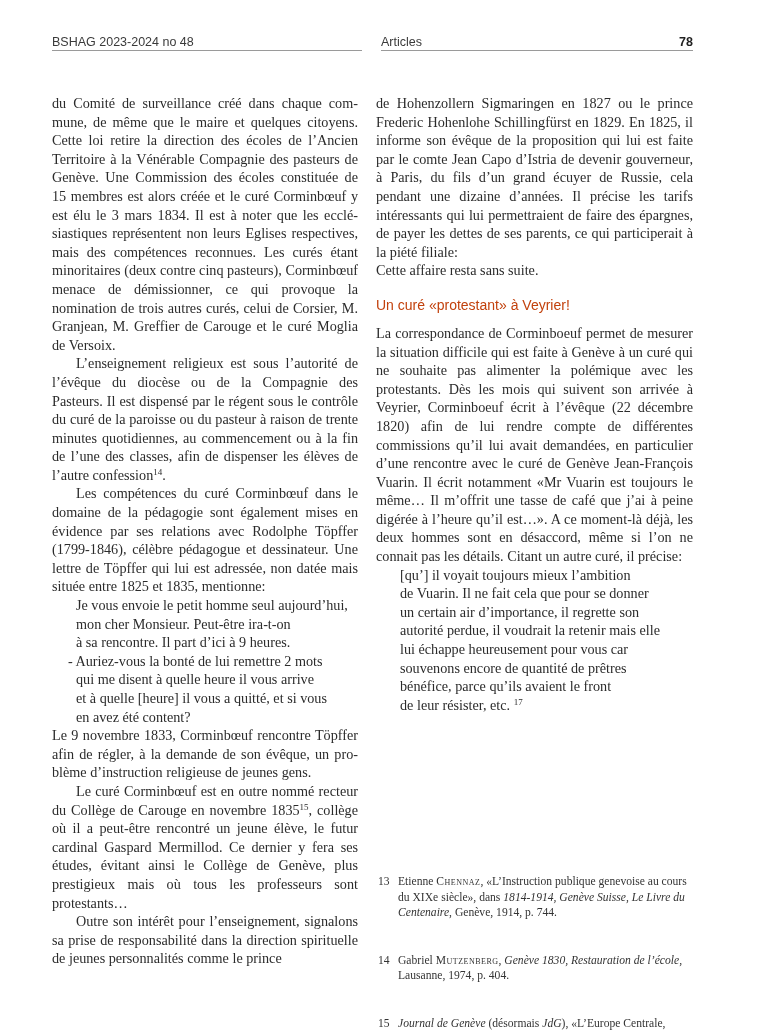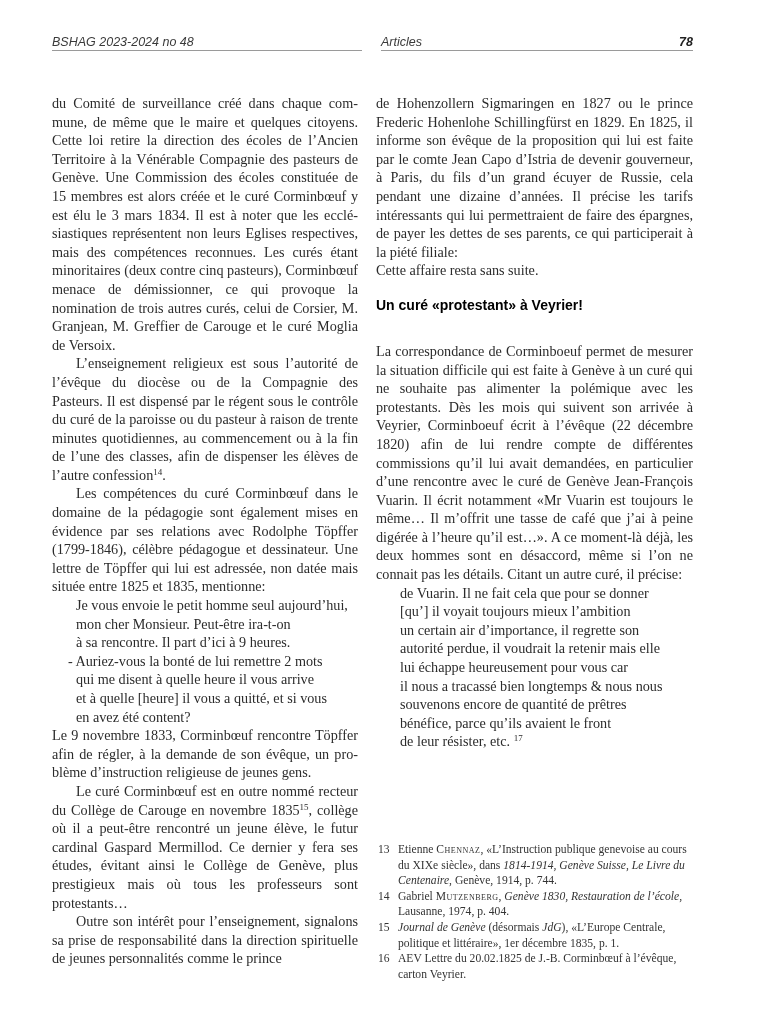--- a/index.html
+++ b/index.html
@@ -6,48 +6,47 @@
     body {
       width: 773px; height: 1030px; position: relative; overflow: hidden;
       color: #2b2b2b;
       font-family: "Liberation Serif", "DejaVu Serif", serif;
     }
     .hdr {
       position: absolute; top: 34px; height: 16px;
       font-family: "Liberation Sans", "DejaVu Sans", sans-serif;
       font-size: 12.5px; color: #3a3a3a; line-height: 16px;
       border-bottom: 1.6px solid #9a9a9a;
-      font-style: italic;
     }
     .hdr-left { left: 52px; width: 310px; }
     .hdr-right { left: 381px; width: 312px; display: flex; justify-content: space-between; }
     .hdr-right .pgnum { font-weight: bold; color: #222; margin-left: 9px; }
 
     .col {
       position: absolute; top: 94px; width: 306px;
       font-size: 14.2px; line-height: 18.6px; text-align: justify;
     }
     .col-left { left: 52px; }
     .col-right { left: 376px; width: 317px; }
     .col p { margin: 0; hyphens: manual; }
     .col p.ind { text-indent: 24px; }
     .quote { margin: 0 0 0 24px; text-align: left; }
     .quote div { white-space: nowrap; }
     .quote .dash { margin-left: -8px; }
     sup { font-size: 9px; line-height: 0; vertical-align: 5px; }
     h2 {
       font-family: "Liberation Sans", "DejaVu Sans", sans-serif;
-      font-weight: bold; font-size: 14px; color: #000000;
-      margin: 16px 0 28px 0; line-height: 18px; text-align: left;
+      font-weight: normal; font-size: 14px; color: #c2410c;
+      margin: 16px 0 10px 0; line-height: 18px; text-align: left;
     }
     .footnotes {
       position: absolute; left: 378px; top: 842px; width: 320px;
       font-size: 11.6px; line-height: 15.6px; color: #333;
     }
-    .fn { display: flex; }
+    .fn { display: flex; margin-top: 32px; }
     .fn .num { width: 20px; flex: none; }
     .fn .txt { flex: 1; }
     .sc { font-variant: small-caps; letter-spacing: 0.5px; }
     i { font-style: italic; }
   </style>
 </head>
 <body>
 
 <div class="hdr hdr-left">
   <span>BSHAG 2023-2024 no 48</span>
@@ -74,26 +73,25 @@
   <p class="ind"><span>Le curé Corminbœuf est en outre nommé rec­teur du Collège de Carouge en novembre 1835</span><sup>15</sup><span>, collège où il a peut-être rencontré un jeune élève, le futur cardinal Gaspard Mermillod. Ce dernier y fera ses études, évitant ainsi le Collège de Genève, plus prestigieux mais où tous les professeurs sont protestants…</span></p>
   <p class="ind">Outre son intérêt pour l’enseignement, signa­lons sa prise de responsabilité dans la direction spi­rituelle de jeunes personnalités comme le prince</p>
 </div>
 
 <div class="col col-right">
   <p>de Hohenzollern Sigmaringen en 1827 ou le prince Frederic Hohenlohe Schillingfürst en 1829. En 1825, il informe son évêque de la proposition qui lui est faite par le comte Jean Capo d’Istria de devenir gou­verneur, à Paris, du fils d’un grand écuyer de Russie, cela pendant une dizaine d’années. Il précise les tarifs intéressants qui lui permettraient de faire des épargnes, de payer les dettes de ses parents, ce qui participerait à la piété filiale:</p>
   <p>Cette affaire resta sans suite.</p>
   <h2>Un curé «protestant» à Veyrier!</h2>
   <p>La correspondance de Corminboeuf permet de mesurer la situation difficile qui est faite à Genève à un curé qui ne souhaite pas alimenter la polé­mique avec les protestants. Dès les mois qui suivent son arrivée à Veyrier, Corminboeuf écrit à l’évêque (22 décembre 1820) afin de lui rendre compte de différentes commissions qu’il lui avait deman­dées, en particulier d’une rencontre avec le curé de Genève Jean-François Vuarin. Il écrit notamment «Mr Vuarin est toujours le même… Il m’offrit une tasse de café que j’ai à peine digérée à l’heure qu’il est…». A ce moment-là déjà, les deux hommes sont en désaccord, même si l’on ne connait pas les détails. Citant un autre curé, il précise:</p>
   <div class="quote">
+    <div>[qu’] il voyait toujours mieux l’ambition</div>
     <div>de Vuarin. Il ne fait cela que pour se donner</div>
-    <div>[qu’] il voyait toujours mieux l’ambition</div>
     <div>un certain air d’importance, il regrette son</div>
     <div>autorité perdue, il voudrait la retenir mais elle</div>
     <div>lui échappe heureusement pour vous car</div>
-    <div>il nous a tracassé bien longtemps &amp; nous nous</div>
     <div>souvenons encore de quantité de prêtres</div>
     <div>bénéfice, parce qu’ils avaient le front</div>
     <div><span>de leur résister, etc.</span> <sup>17</sup></div>
   </div>
 </div>
 
 <div class="footnotes">
   <div class="fn">
     <span class="num">13</span>
     <span class="txt"><span>Etienne </span><span class="sc">Chennaz</span><span>, «L’Instruction publique genevoise au cours du XIXe siècle», dans </span><i>1814-1914, Genève Suisse, Le Livre du Centenaire</i><span>, Genève, 1914, p. 744.</span></span>

